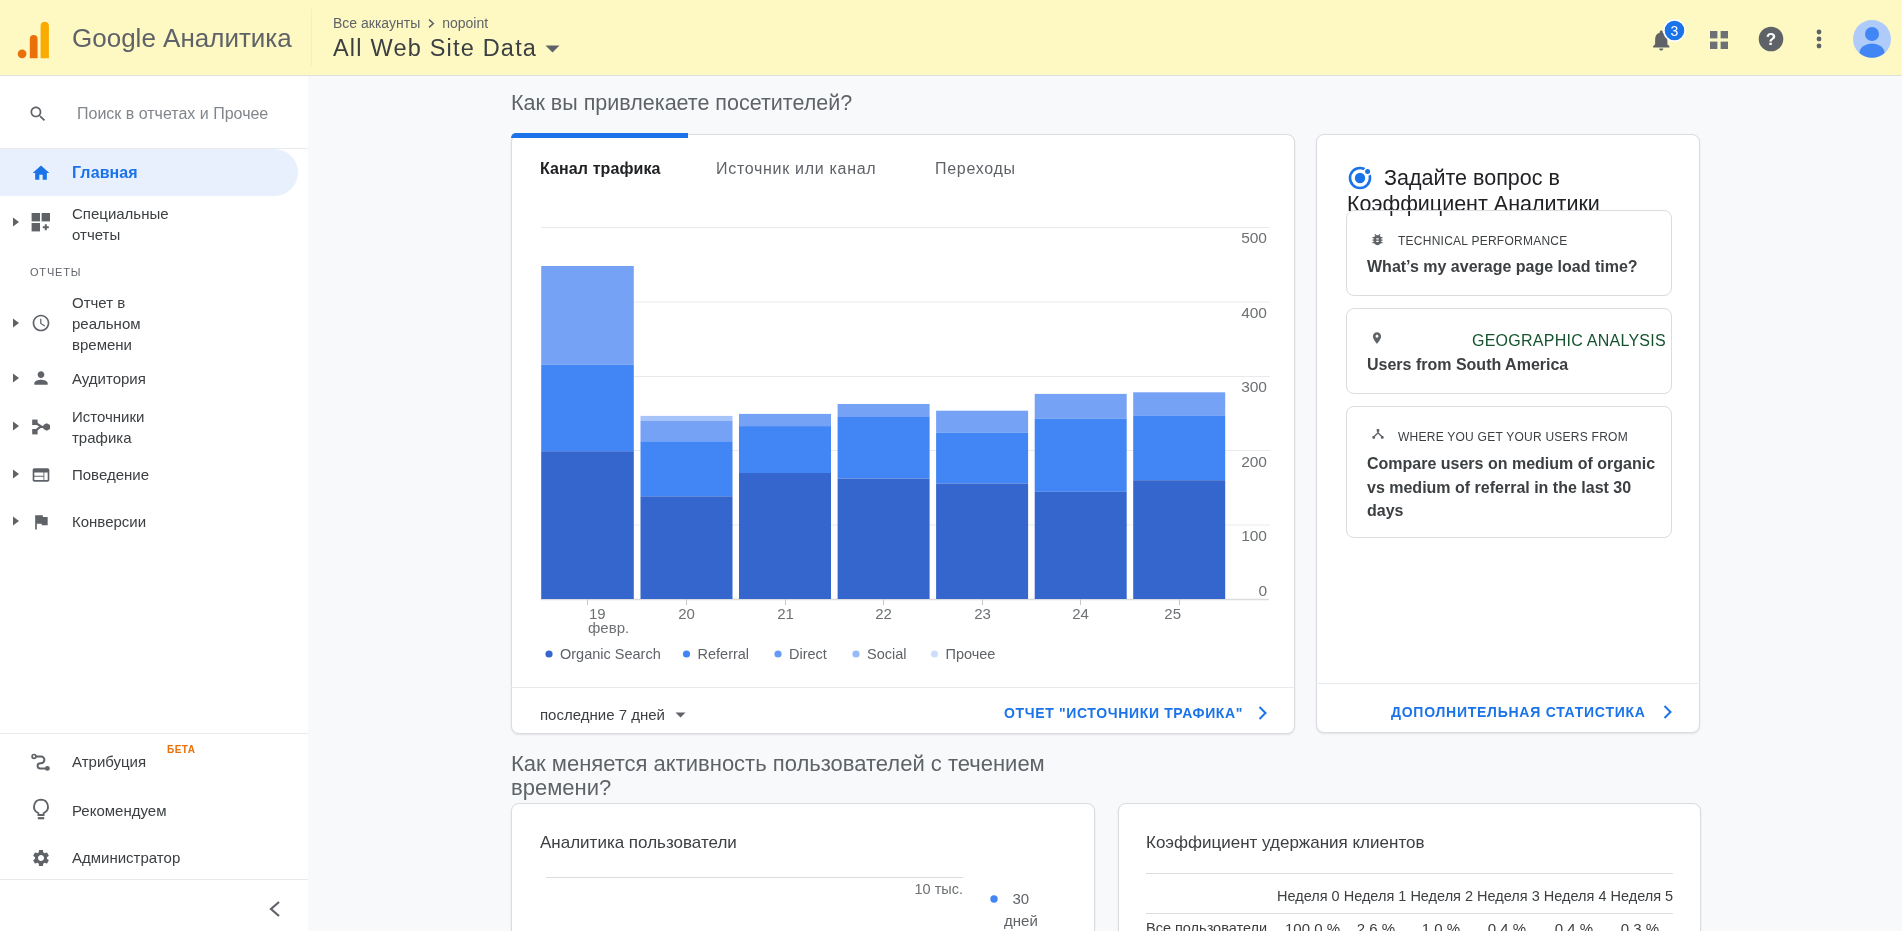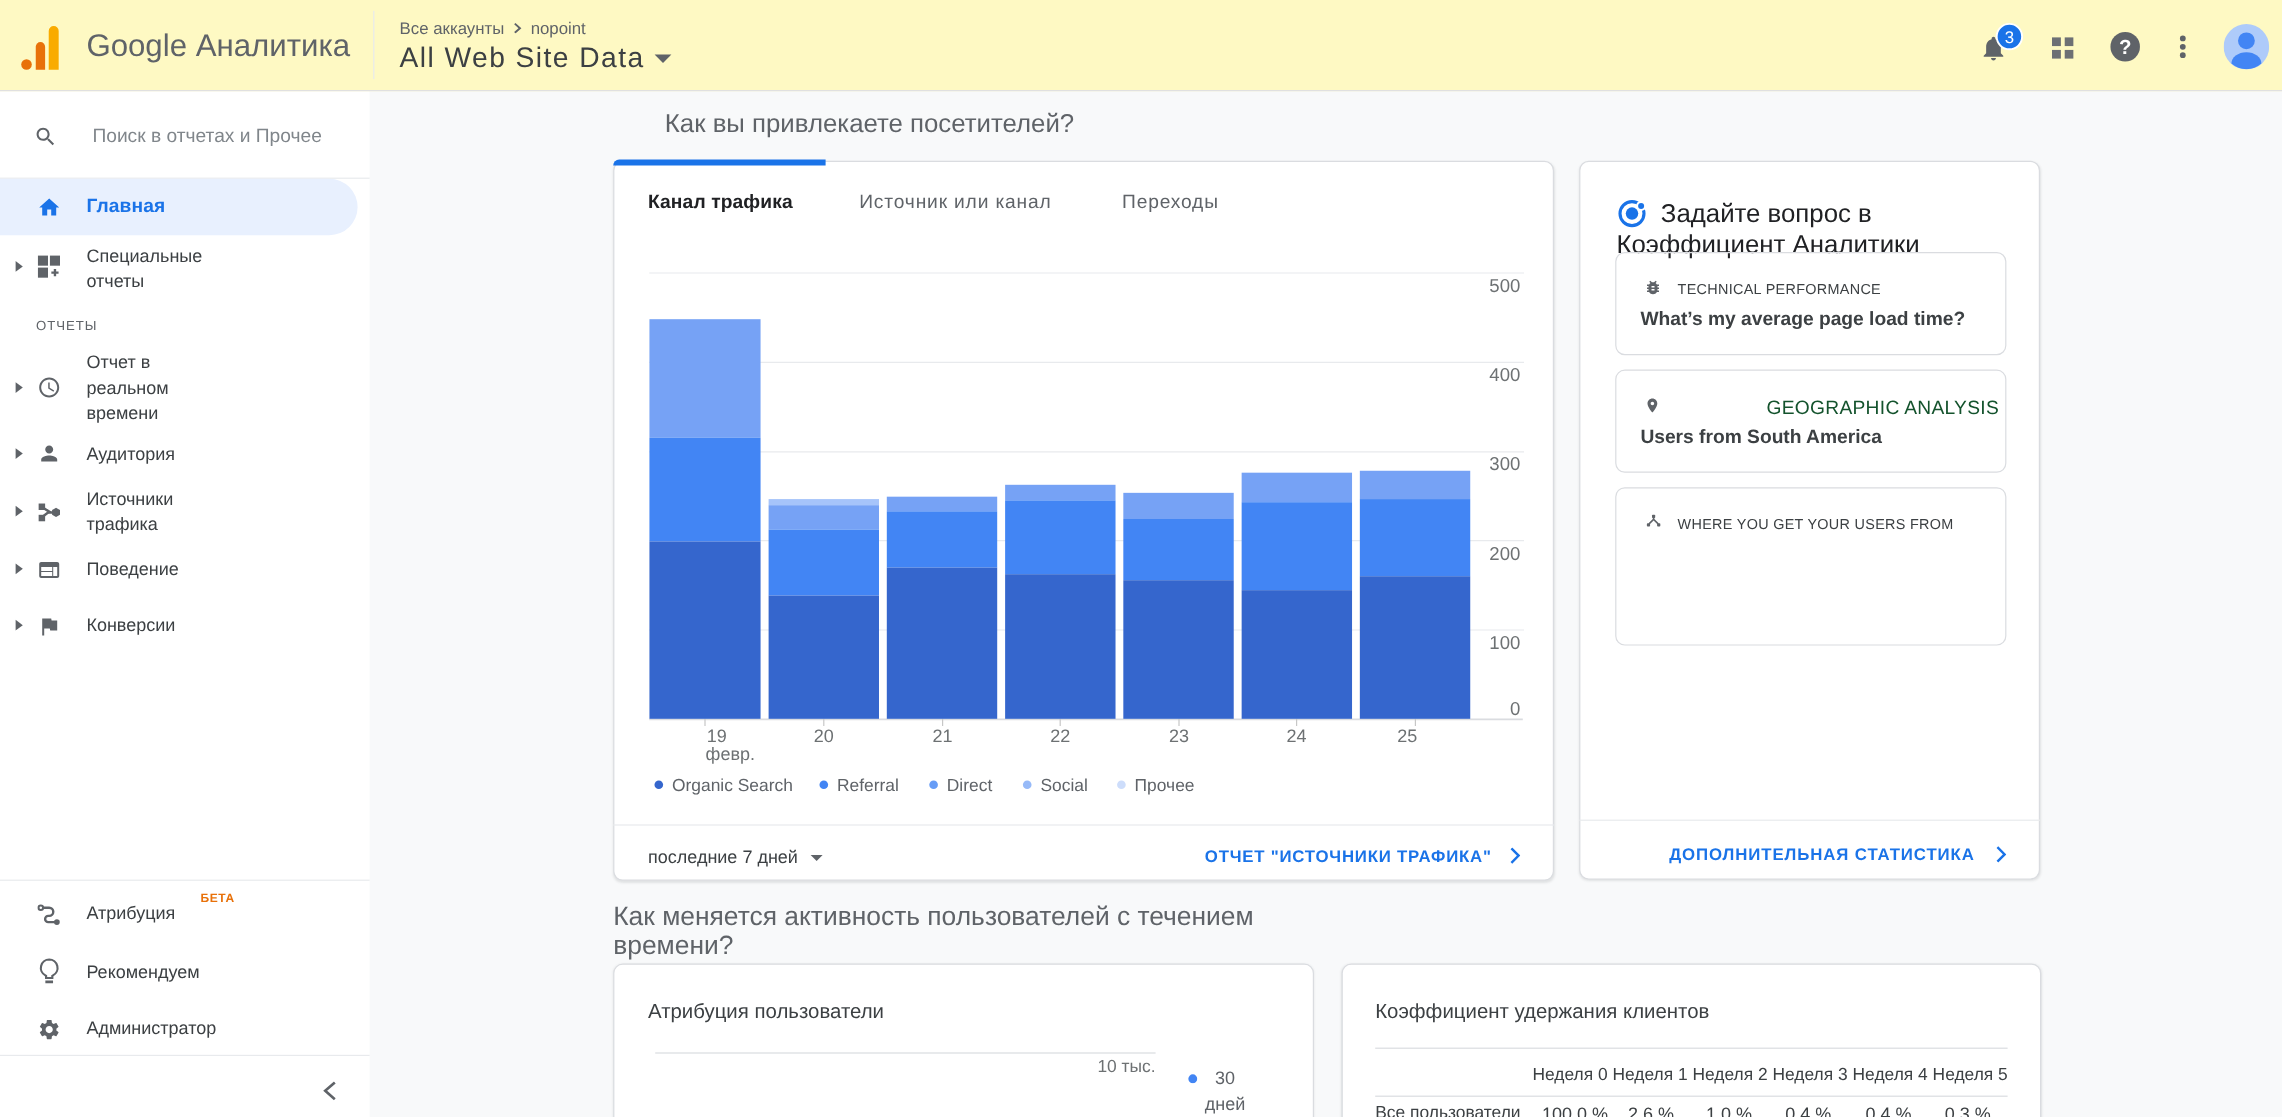--- a/index.html
+++ b/index.html
@@ -153,21 +153,21 @@
         <path d="M19.14 12.94c.04-.3.06-.61.06-.94 0-.32-.02-.64-.07-.94l2.03-1.58c.18-.14.23-.41.12-.61l-1.92-3.32c-.12-.22-.37-.29-.59-.22l-2.39.96c-.5-.38-1.03-.7-1.62-.94l-.36-2.54c-.04-.24-.24-.41-.48-.41h-3.84c-.24 0-.43.17-.47.41l-.36 2.54c-.59.24-1.13.57-1.62.94l-2.39-.96c-.22-.08-.47 0-.59.22L2.74 8.87c-.12.21-.08.47.12.61l2.03 1.58c-.05.3-.09.63-.09.94s.02.64.07.94l-2.03 1.58c-.18.14-.23.41-.12.61l1.92 3.32c.12.22.37.29.59.22l2.39-.96c.5.38 1.03.7 1.62.94l.36 2.54c.05.24.24.41.48.41h3.84c.24 0 .44-.17.47-.41l.36-2.54c.59-.24 1.13-.56 1.62-.94l2.39.96c.22.08.47 0 .59-.22l1.92-3.32c.12-.22.07-.47-.12-.61l-2.01-1.58zM12 15.6c-1.98 0-3.6-1.62-3.6-3.6s1.62-3.6 3.6-3.6 3.6 1.62 3.6 3.6-1.62 3.6-3.6 3.6z" fill="#5f6368"></path>
       </svg>
   <div class="abs ctr" style="left:72px;top:758px;height:47px;font-size:15px;color:#3c4043;">Администратор</div>
 
   <div class="hline" style="left:0;top:803px;width:308px;"></div>
   <svg class="abs" style="left:268px;top:825px;" width="14" height="16" viewBox="0 0 14 16">
         <path d="M11 1 L3 8 L11 15" stroke="#5f6368" stroke-width="2.2" fill="none"></path>
       </svg>
 </div>
 
-<div class="abs" style="left:511px;top:91px;font-size:21.5px;color:#5f6368;margin-left:43px;">Как вы привлекаете посетителей?</div>
+<div class="abs" style="left:511px;top:91px;font-size:21.5px;color:#5f6368;">Как вы привлекаете посетителей?</div>
 
 <div class="card" style="left:511px;top:134px;width:784px;height:600px;"></div>
 <div class="abs" style="left:511px;top:133px;width:177px;height:5px;background:#1a73e8;border-radius:5px 0 0 0;"></div>
 
 <div class="abs" style="left:540px;top:160px;font-size:16px;font-weight:bold;color:#202124;letter-spacing:.1px;">Канал трафика</div>
 <div class="abs" style="left:716px;top:160px;font-size:16px;color:#5f6368;letter-spacing:.7px;">Источник или канал</div>
 <div class="abs" style="left:935px;top:160px;font-size:16px;color:#5f6368;letter-spacing:.7px;">Переходы</div>
 
 <svg class="abs" style="left:511px;top:134px;" width="784" height="600" viewBox="0 0 784 600">
 
@@ -292,32 +292,33 @@
 <div class="abs" style="left:1367px;top:356px;font-size:16px;font-weight:bold;color:#3c4043;">Users from South America</div>
 
 <div class="abs" style="left:1346px;top:406px;width:326px;height:132px;border:1px solid #dadce0;border-radius:8px;"></div>
 <svg class="abs" style="left:1370px;top:427px;" width="16" height="16" viewBox="0 0 24 24">
       <path d="M11 8.2 V4 h2 v4.2 l5.4 5.4 -1.4 1.4 -5 -5 -5 5 -1.4 -1.4 Z" fill="#5f6368"></path>
       <rect x="10" y="3" width="4" height="4" rx="1" fill="#5f6368"></rect>
       <rect x="3.6" y="13.6" width="4" height="4" rx="1" fill="#5f6368"></rect>
       <rect x="16.4" y="13.6" width="4" height="4" rx="1" fill="#5f6368"></rect>
     </svg>
 <div class="abs" style="left:1398px;top:429.5px;font-size:12px;color:#3c4043;letter-spacing:.25px;">WHERE YOU GET YOUR USERS FROM</div>
+<div class="abs" style="left:1367px;top:452px;font-size:16px;font-weight:bold;color:#3c4043;line-height:23.5px;">Compare users on medium of organic<br>vs medium of referral in the last 30<br>days</div>
 
 <div class="hline" style="left:1316px;top:683px;width:384px;"></div>
 <div class="abs ctr" style="left:1391px;top:687px;height:50px;font-size:14px;font-weight:bold;color:#1a73e8;letter-spacing:.75px;">ДОПОЛНИТЕЛЬНАЯ СТАТИСТИКА
   <svg style="margin-left:17px;" width="9" height="14" viewBox="0 0 9 14">
         <path d="M1.5 1 L7.5 7 L1.5 13" stroke="#1a73e8" stroke-width="2" fill="none"></path>
       </svg>
 </div>
 
 <div class="abs" style="left:511px;top:752px;font-size:22px;color:#5f6368;line-height:23.5px;">Как меняется активность пользователей с течением<br>времени?</div>
 
 <div class="card" style="left:511px;top:803px;width:584px;height:300px;"></div>
-<div class="abs" style="left:540px;top:833px;font-size:17px;color:#3c4043;">Атрибуция пользователи</div>
+<div class="abs" style="left:540px;top:833px;font-size:17px;color:#3c4043;">Аналитика пользователи</div>
 <div class="hline" style="left:546px;top:877px;width:417px;background:#dadce0;"></div>
 <div class="abs" style="left:896px;top:881px;width:67px;text-align:right;font-size:14.5px;color:#6d7173;">10 тыс.</div>
 <svg class="abs" style="left:990px;top:895px;" width="8" height="8" viewBox="0 0 8 8">
       <circle cx="4" cy="4" r="3.7" fill="#4285f4"></circle>
     </svg>
 <div class="abs" style="left:1004px;top:888px;font-size:15px;color:#5f6368;line-height:21.5px;text-align:center;">30<br>дней</div>
 
 <div class="card" style="left:1118px;top:803px;width:583px;height:300px;"></div>
 <div class="abs" style="left:1146px;top:833px;font-size:17px;color:#3c4043;">Коэффициент удержания клиентов</div>
 <div class="hline" style="left:1146px;top:873px;width:527px;background:#dadce0;"></div>

